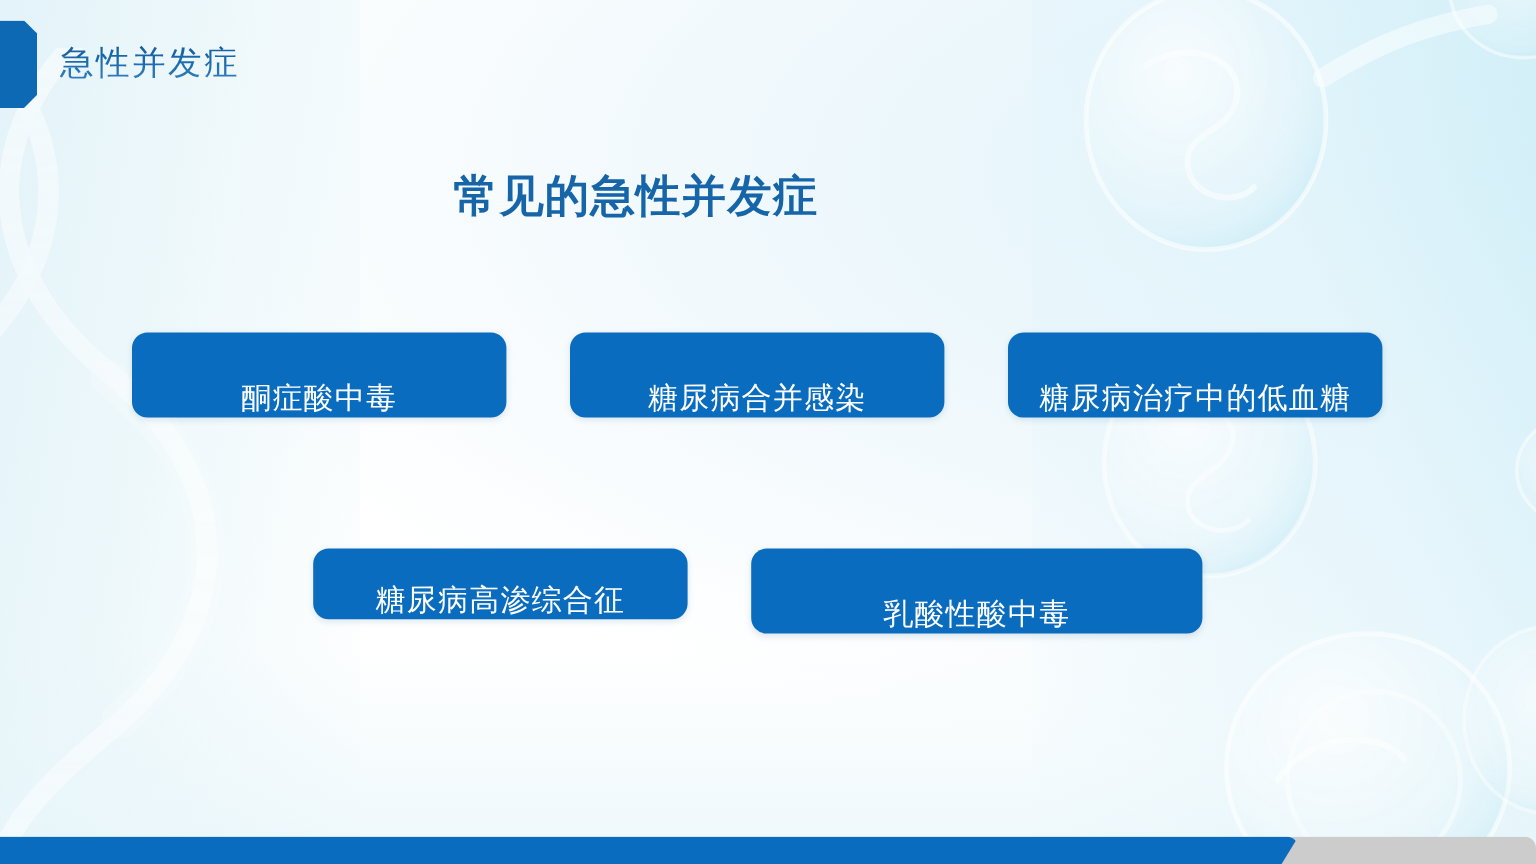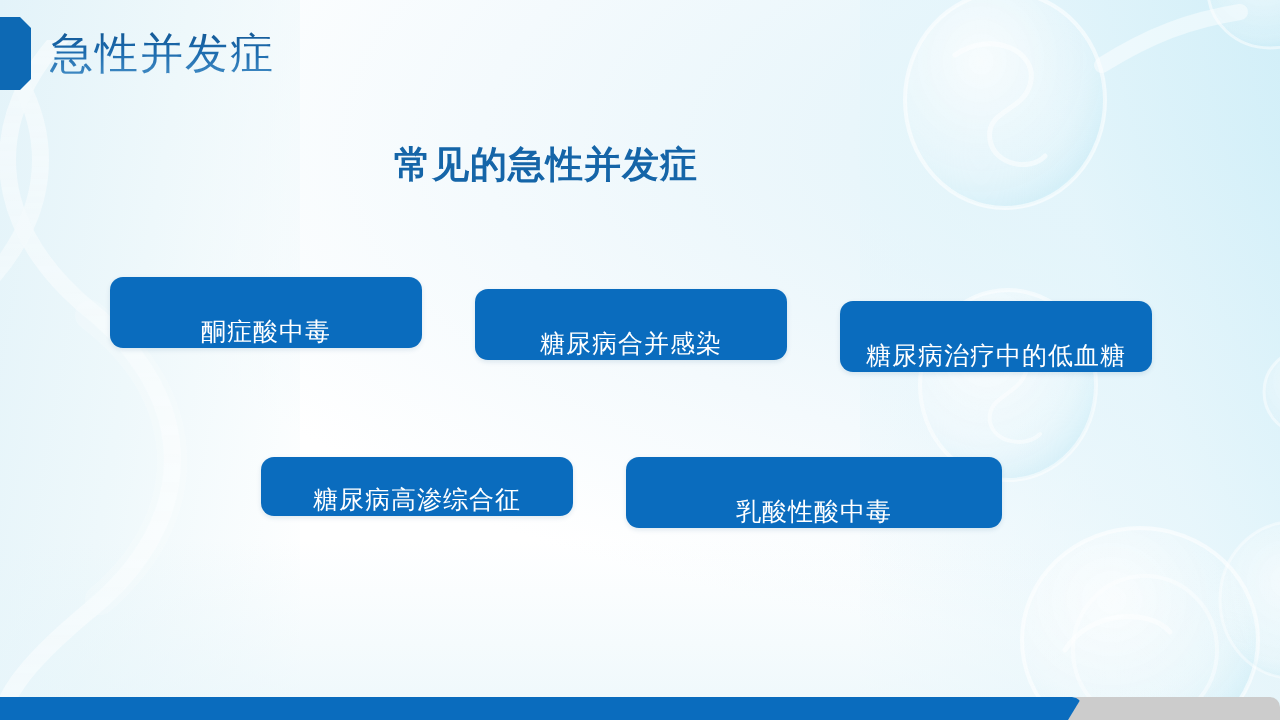--- a/index.html
+++ b/index.html
@@ -73,35 +73,35 @@
     left: 0; top: 17px;
     width: 31px; height: 73px;
     background: #0d69b4;
     clip-path: polygon(0 0, 20px 0, 31px 11px, 31px 62px, 20px 73px, 0 73px);
     border-top-right-radius: 4px;
     border-bottom-right-radius: 4px;
   }
   .page-title {
     position: absolute;
     left: 50px; top: 25px;
-    font-size: 43px;
+    font-size: 28px;
     line-height: 58px;
     letter-spacing: 2px;
     font-family: "Liberation Serif", "DejaVu Serif", serif;
     background: linear-gradient(180deg, #12548f 0%, #1b6aad 45%, #4b93c9 100%);
     -webkit-background-clip: text;
     background-clip: text;
     color: transparent;
     white-space: nowrap;
   }
 
   
   .section-heading {
     position: absolute;
-    left: 16px; top: 143px;
+    left: 0; top: 143px;
     width: 1060px;
     text-align: center;
     font-size: 37px;
     line-height: 44px;
     font-weight: bold;
     letter-spacing: 1px;
     color: #1565a8;
     font-family: "Liberation Serif", "DejaVu Serif", serif;
   }
 
@@ -117,22 +117,22 @@
     font-size: 25px;
     letter-spacing: 1px;
     font-family: "Liberation Serif", "DejaVu Serif", serif;
     box-shadow: 0 2px 5px rgba(10, 70, 120, .12);
     box-sizing: border-box;
     padding: 0 10px;
     white-space: nowrap;
   }
 
   .box-0 { left: 110px; top: 277px; width: 312px; height: 71px; }
-  .box-1 { left: 475px; top: 277px; width: 312px; height: 71px; margin-top: 12px; }
-  .box-2 { left: 840px; top: 277px; width: 312px; height: 71px; margin-top: 24px; }
+  .box-1 { left: 475px; top: 277px; width: 312px; height: 71px; }
+  .box-2 { left: 840px; top: 277px; width: 312px; height: 71px; }
   .box-3 { left: 261px; top: 457px; width: 312px; height: 59px; }
   .box-4 { left: 626px; top: 457px; width: 376px; height: 71px; }
 
   
   .footer-gray {
     position: absolute;
     left: 1062px; bottom: 0;
     width: 218px; height: 23px;
     background: #cccccc;
     clip-path: polygon(14px 0, 218px 0, 218px 23px, 0 23px);

